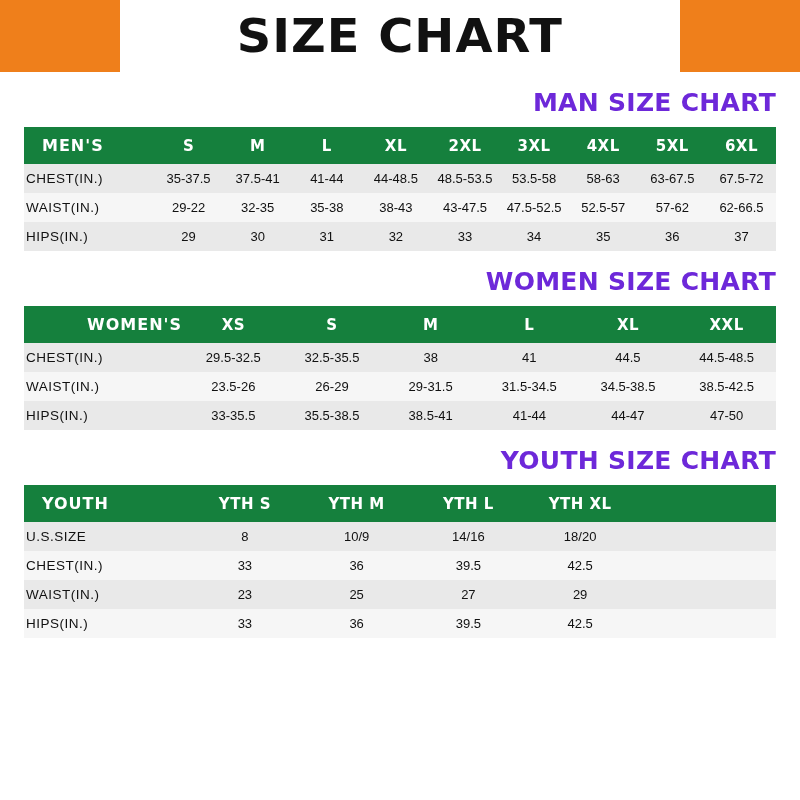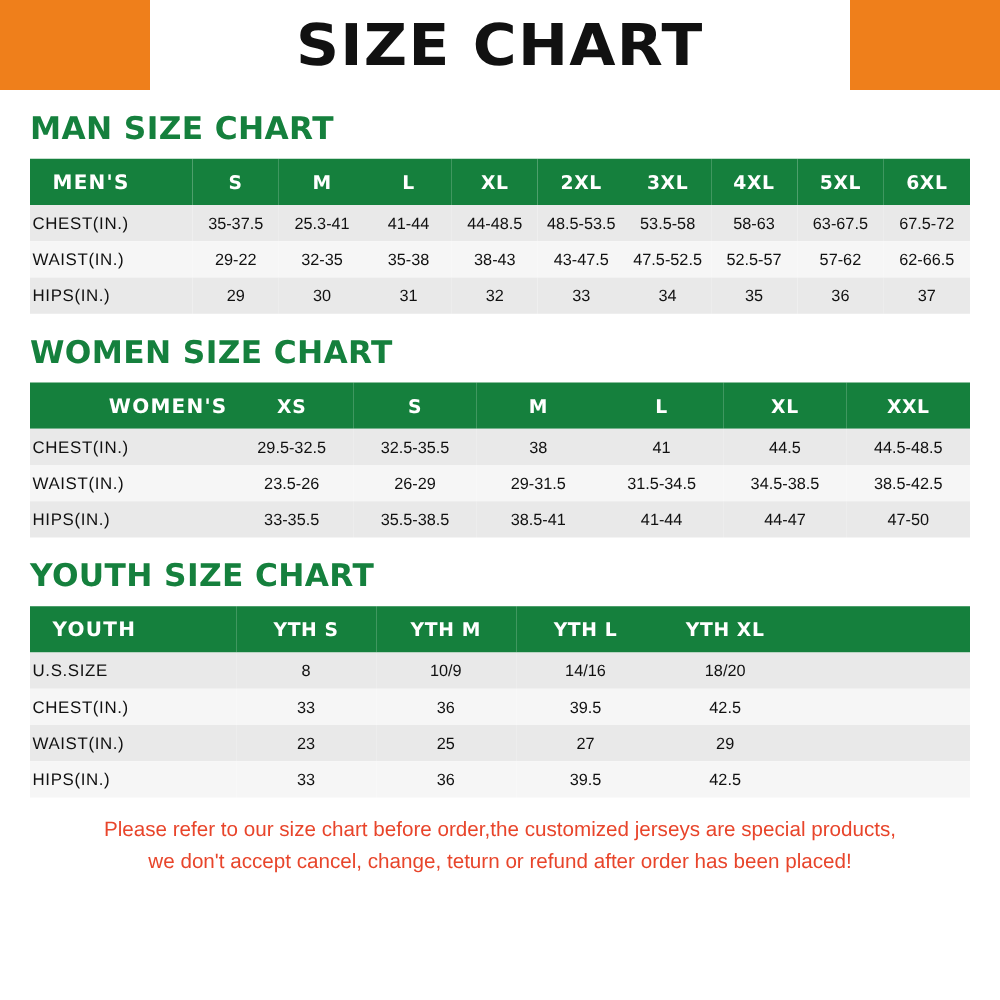--- a/index.html
+++ b/index.html
@@ -44,25 +44,25 @@
     letter-spacing: 1px;
     color: #111111;
     line-height: 1;
     transform: scaleX(1.04);
   }
   
   .section {
     padding: 0 24px;
   }
   .section-title {
-    text-align: left;
+    text-align: right;
     font-family: "DejaVu Sans", sans-serif;
     font-weight: bold;
     font-size: 25px;
-    color: #15803d;
+    color: #6d28d9;
     margin: 16px 0 10px 0;
     letter-spacing: 0.3px;
   }
   table.size-table {
     width: 752px;
     margin: 0 auto;
     border-collapse: collapse;
     table-layout: fixed;
   }
   table.size-table thead th {
@@ -149,21 +149,21 @@
           <th>3XL</th>
           <th>4XL</th>
           <th>5XL</th>
           <th>6XL</th>
         </tr>
       </thead>
       <tbody>
         <tr class="odd">
           <td class="rowlabel">CHEST(IN.)</td>
           <td>35-37.5</td>
-          <td>25.3-41</td>
+          <td>37.5-41</td>
           <td>41-44</td>
           <td>44-48.5</td>
           <td>48.5-53.5</td>
           <td>53.5-58</td>
           <td>58-63</td>
           <td>63-67.5</td>
           <td>67.5-72</td>
         </tr>
         <tr class="even">
           <td class="rowlabel">WAIST(IN.)</td>
@@ -299,18 +299,14 @@
           <td>33</td>
           <td>36</td>
           <td>39.5</td>
           <td>42.5</td>
           <td></td>
         </tr>
       </tbody>
     </table>
   </div>
 
-  <div class="note">
-    <span>Please refer to our size chart before order,the customized jerseys are special products,</span>
-    <span>we don't accept cancel, change, teturn or refund after order has been placed!</span>
-  </div>
 
 </div>
 
 </body></html>

